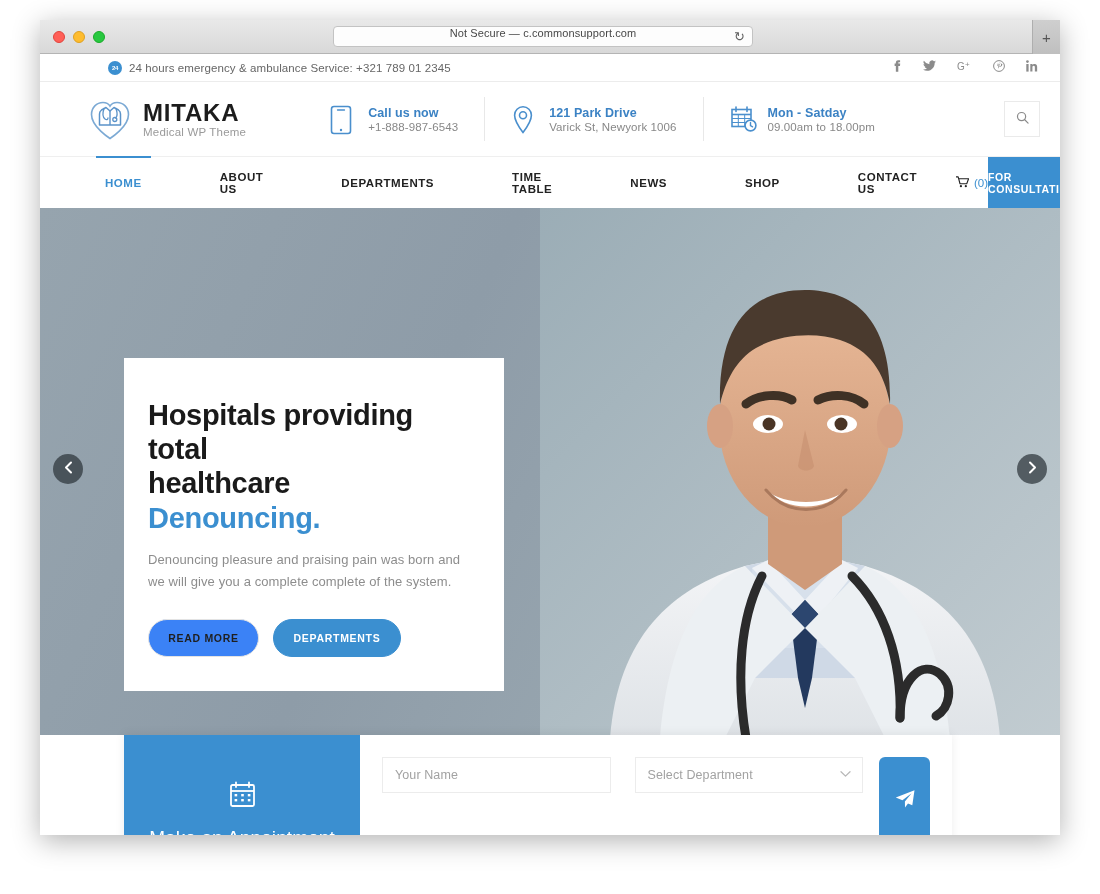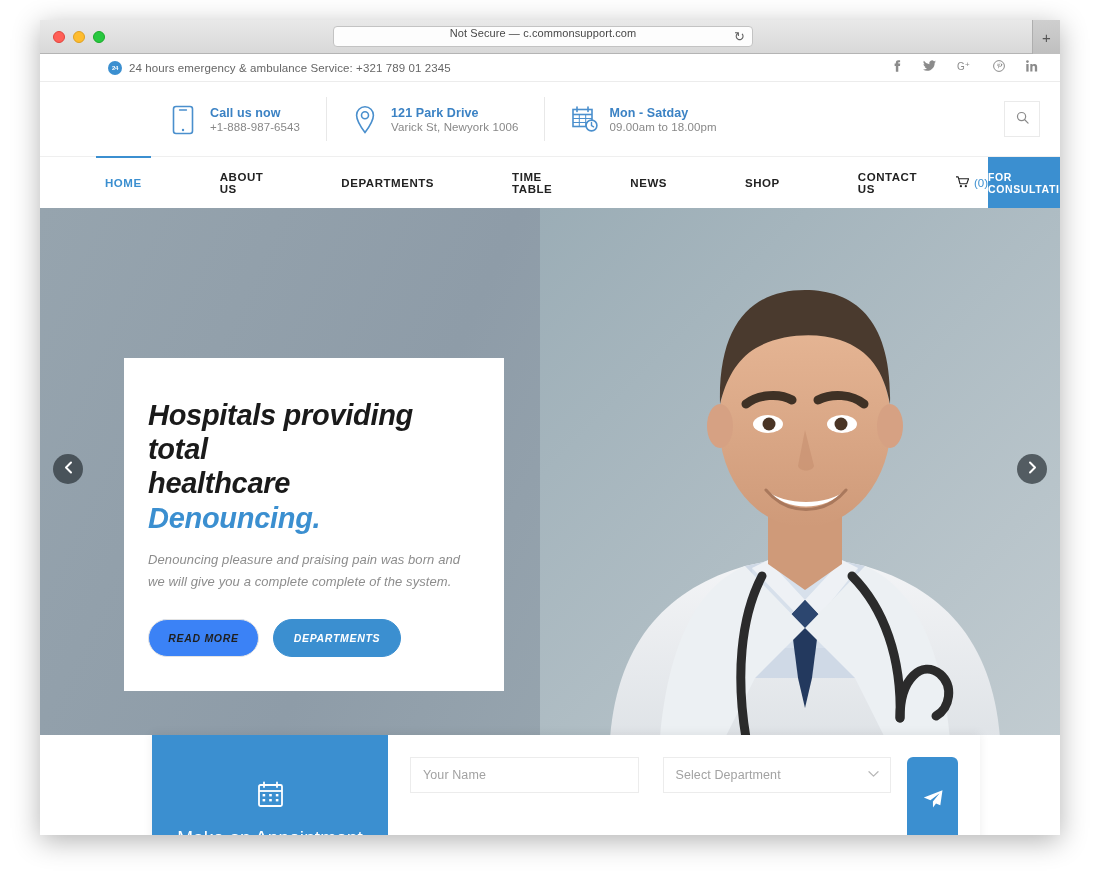--- a/index.html
+++ b/index.html
@@ -181,21 +181,20 @@
     cursor: pointer;
     margin-right: 56px;
   }
 
   
   .hero {
     position: relative;
     height: 530px;
     background: linear-gradient(115deg, #96a4ae 0%, #8e9ca8 38%, #9aa8b1 70%, #b2bec4 100%);
     overflow: hidden;
-    font-style: italic;
   }
   .doctor {
     position: absolute;
     right: -10px; bottom: 0;
     width: 530px; height: 530px;
   }
 
   .slide-card {
     position: absolute;
     left: 84px; top: 150px;
@@ -236,21 +235,21 @@
 
   
   .appt-wrap {
     position: absolute;
     left: 0; right: 0; bottom: 0;
     height: 100px;
     z-index: 6;
   }
   .appt {
     position: absolute;
-    left: 112px;
+    left: 84px;
     top: 0;
     width: 828px;
     height: 160px;
     display: flex;
     background: #fff;
     box-shadow: 0 -1px 10px rgba(0,0,0,.07);
   }
   .appt-left {
     width: 236px; flex: none;
     background: #3b8fd0;
@@ -361,20 +360,36 @@
             <svg width="12" height="12" viewBox="0 0 12 12">
                 <rect x="0.3" y="4" width="2.3" height="7.6" fill="#8b8b8b"></rect>
                 <circle cx="1.45" cy="1.6" r="1.35" fill="#8b8b8b"></circle>
                 <path d="M4.3 4h2.2v1.05h.03c.31-.56.99-1.15 2.04-1.15 2.18 0 2.58 1.36 2.58 3.13v4.57H8.85V7.5c0-.78-.02-1.78-1.12-1.78-1.13 0-1.3.84-1.3 1.72v4.16H4.3V4z" fill="#8b8b8b"></path>
               </svg>
           </span>
         </div>
       </div>
 
       <div class="header">
+        <div class="logo">
+          <span class="logo-mark">
+            <svg viewBox="0 0 44 42" width="44" height="42">
+              <path d="M22 40.5C22 40.5 3.5 29 3.5 16.5C3.5 9.6 8.6 4.5 15 4.5C18.3 4.5 20.8 6.2 22 8.2C23.2 6.2 25.7 4.5 29 4.5C35.4 4.5 40.5 9.6 40.5 16.5C40.5 29 22 40.5 22 40.5Z" fill="none" stroke="#7ba9d4" stroke-width="1.6"></path>
+              <path d="M18 9.5 L22 13 L26 9.5 L30.5 12 C32 13 32.5 14.5 32.5 16 L32.5 27 L11.5 27 L11.5 16 C11.5 14.5 12 13 13.5 12 Z" fill="none" stroke="#5b93c9" stroke-width="1.5" stroke-linejoin="round"></path>
+              <line x1="22" y1="13" x2="22" y2="27" stroke="#5b93c9" stroke-width="1.4"></line>
+              <path d="M16 10.5 C14.5 15 14.5 19 17 21 C18.6 22.3 20 21.5 20 20" fill="none" stroke="#5b93c9" stroke-width="1.3" stroke-linecap="round"></path>
+              <path d="M28 10.5 C29.5 15 29.5 18.5 27.5 20" fill="none" stroke="#5b93c9" stroke-width="1.3" stroke-linecap="round"></path>
+              <circle cx="26.8" cy="21.5" r="2" fill="none" stroke="#5b93c9" stroke-width="1.3"></circle>
+            </svg>
+          </span>
+          <span class="logo-txt">
+            <span class="brand">MITAKA</span>
+            <div class="tagline">Medical WP Theme</div>
+          </span>
+        </div>
 
         <div class="info-group">
 
           <div class="info-item">
             <span class="info-icon">
               <svg viewBox="0 0 22 30" width="22" height="30">
                 <rect x="1.5" y="1.5" width="19" height="27" rx="2.5" fill="none" stroke="#4a8fcd" stroke-width="1.6"></rect>
                 <line x1="7.5" y1="5" x2="14.5" y2="5" stroke="#4a8fcd" stroke-width="1.3" stroke-linecap="round"></line>
                 <circle cx="11" cy="25" r="1.2" fill="#4a8fcd"></circle>
               </svg>

